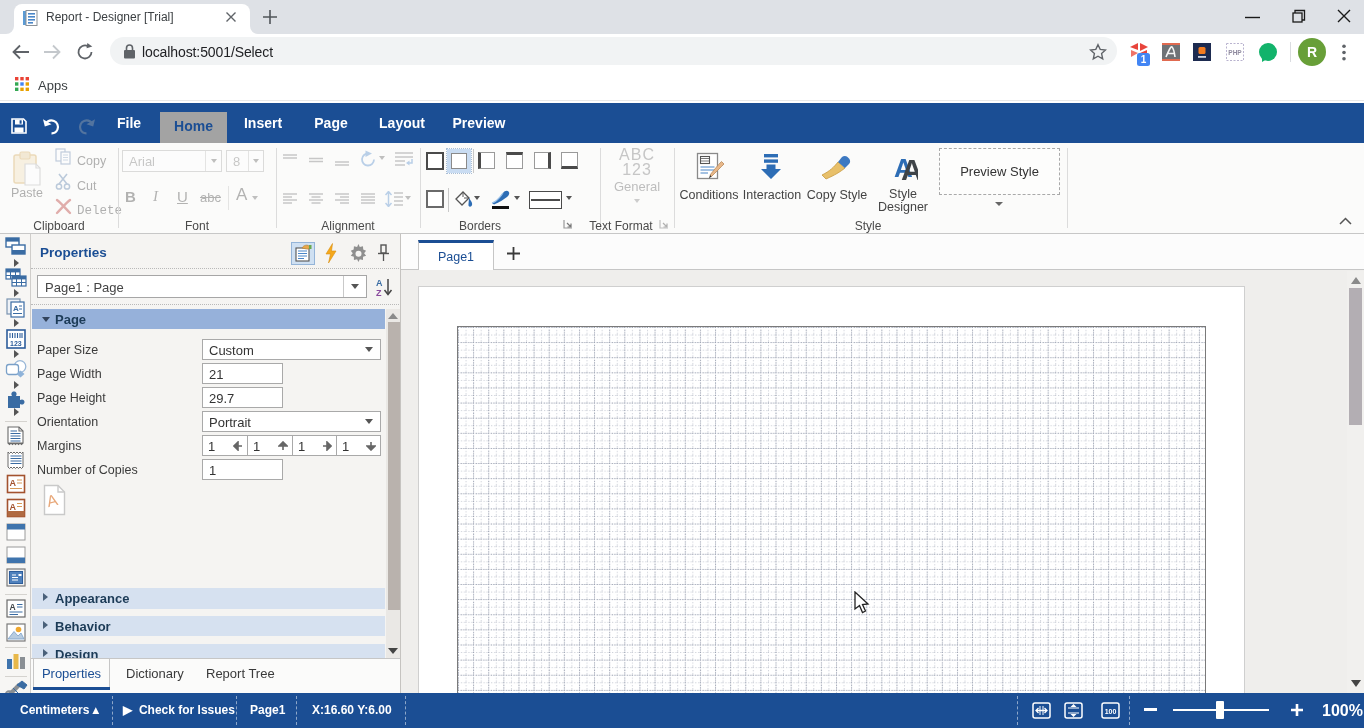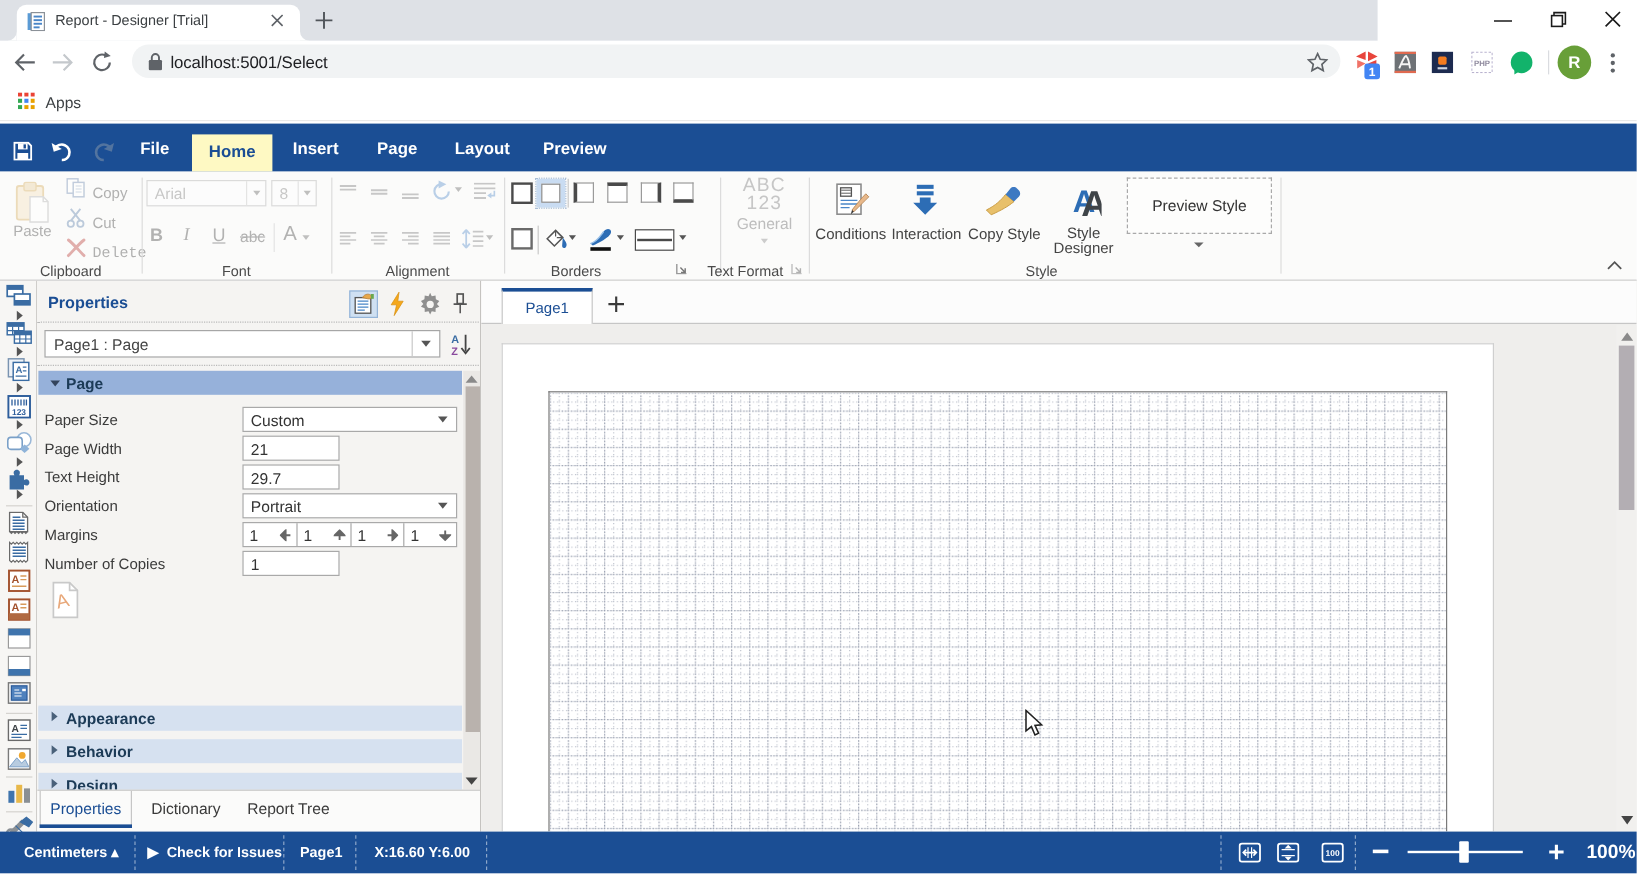--- a/index.html
+++ b/index.html
@@ -2,37 +2,37 @@
 <html><head>
 <meta charset="utf-8">
 <style>
 * { margin:0; padding:0; box-sizing:border-box; }
 html,body { width:1364px; height:728px; overflow:hidden; }
 body { font-family:"Liberation Sans", sans-serif; position:relative; background:#fff; }
 .abs { position:absolute; }
 svg { display:block; }
 
 
-#tabstrip { left:0; top:0; width:1148px; height:34px; background:#dee1e6; }
+#tabstrip { left:0; top:0; width:1364px; height:34px; background:#dee1e6; }
 #tab { left:14px; top:4px; width:236px; height:30px; background:#fff; border-radius:8px 8px 0 0; }
 #tabtitle { left:46px; top:10px; font-size:12px; color:#3c4043; }
 
 
 #toolbar { left:0; top:34px; width:1364px; height:36px; background:#fff; }
 #omni { left:110px; top:3px; width:1007px; height:28px; background:#f1f3f4; border-radius:14px; }
 #url { left:142px; top:10px; font-size:14px; color:#202124; letter-spacing:-0.1px; }
 
 
 #bookmarks { left:0; top:70px; width:1364px; height:31px; background:#fff; border-bottom:1px solid #e9e9e9; }
 #appstext { left:38px; top:8px; font-size:13px; color:#3c4043; }
 
 
 #ribbonbar { left:0; top:103px; width:1364px; height:40px; background:#1b4e94; }
 .rtab { top:0px; height:40px; line-height:40px; text-align:center; color:#fff; font-size:14px; font-weight:bold; }
-#hometab { left:160px; top:9px; width:67px; height:31px; background:#fef9c3; color:#1b4e94; line-height:29px; text-align:center; font-size:14px; font-weight:bold; }
+#hometab { left:160px; top:9px; width:67px; height:31px; background:#a3a3a3; color:#1b4e94; line-height:29px; text-align:center; font-size:14px; font-weight:bold; }
 
 
 #ribbon { left:0; top:143px; width:1364px; height:91px; background:#fbfbfa; border-bottom:1px solid #c7c7c7; overflow:hidden; }
 .gdiv { top:5px; height:80px; width:1px; background:#dcdcdc; }
 .glabel { top:76px; font-size:12px; color:#4a4a4a; text-align:center; }
 .dis { opacity:0.45; }
 .ricon-label { font-size:12.5px; color:#555; }
 
 
 #sidebar { left:0; top:234px; width:31px; height:459px; background:#f7f6f4; border-right:1px solid #cfcdca; }
@@ -494,21 +494,21 @@
   </div>
   <div class="abs prow-label" style="left:6px;top:109px;">Paper Size</div>
   <div class="ctl" style="left:171px;top:105px;width:179px;height:21px;">
     <div class="abs" style="left:6px;top:2.5px;">Custom</div>
     <div class="dd-arrow" style="top:7px;"></div>
   </div>
   <div class="abs prow-label" style="left:6px;top:133px;">Page Width</div>
   <div class="ctl" style="left:171px;top:129px;width:81px;height:21px;">
       <div class="abs" style="left:6px;top:2.5px;">21</div>
     </div>
-  <div class="abs prow-label" style="left:6px;top:157px;">Text Height</div>
+  <div class="abs prow-label" style="left:6px;top:157px;">Page Height</div>
   <div class="ctl" style="left:171px;top:153px;width:81px;height:21px;">
       <div class="abs" style="left:6px;top:2.5px;">29.7</div>
     </div>
   <div class="abs prow-label" style="left:6px;top:181px;">Orientation</div>
   <div class="ctl" style="left:171px;top:177px;width:179px;height:21px;">
     <div class="abs" style="left:6px;top:2.5px;">Portrait</div>
     <div class="dd-arrow" style="top:7px;"></div>
   </div>
   <div class="abs prow-label" style="left:6px;top:205px;">Margins</div>
   <div class="ctl" style="left:171px;top:201px;width:179px;height:21px;">

